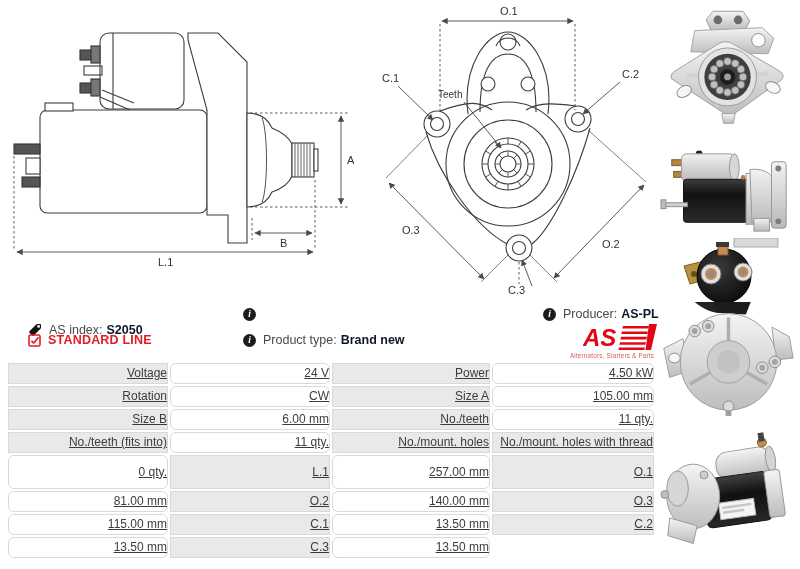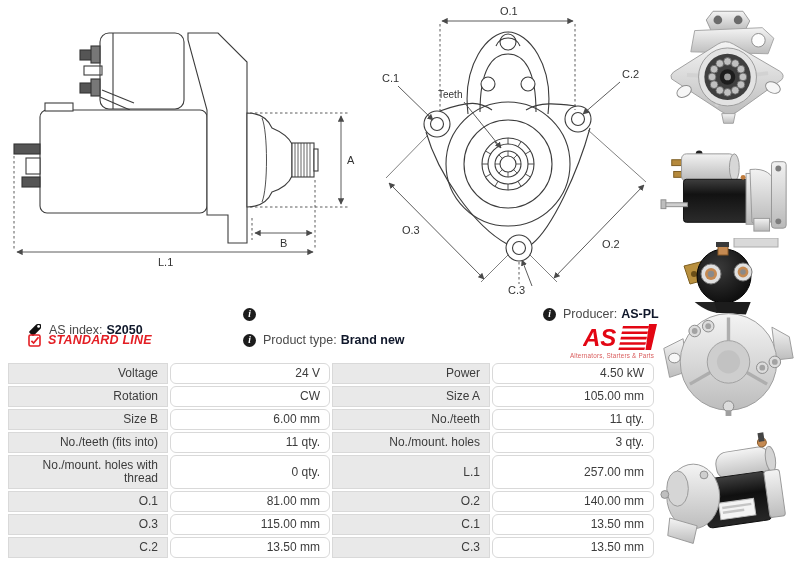--- a/index.html
+++ b/index.html
@@ -4,34 +4,34 @@
 <style>
   html,body{margin:0;padding:0;background:#fff;}
   .page{position:relative;width:800px;height:569px;background:#fff;overflow:hidden;
         font-family:"Liberation Sans",sans-serif;color:#3f3f3f;}
   .abs{position:absolute;}
   svg text{font-family:"Liberation Sans",sans-serif;}
   
   .info-row{position:absolute;height:16px;display:flex;align-items:center;gap:7px;
             font-size:12.5px;color:#4a4a4a;white-space:nowrap;}
   .b{font-weight:bold;color:#0f172a;}
-  .red{color:#e31e24;font-weight:bold;letter-spacing:.2px;font-style:italic;}
+  .red{color:#e31e24;font-weight:bold;letter-spacing:.2px;}
   .info-ico{display:inline-flex;width:13px;height:13px;border-radius:50%;background:#1c1c1c;
             color:#fff;font-size:9.5px;line-height:13px;font-weight:bold;
             font-family:"Liberation Serif",serif;font-style:italic;
             align-items:center;justify-content:center;flex:0 0 13px;}
   .logo-tag{position:absolute;left:560px;top:352px;width:104px;text-align:center;
             font-size:6.3px;color:#d95b5b;letter-spacing:.2px;}
   
   .spec{position:absolute;left:8px;top:363px;display:grid;
         grid-template-columns:160px 160px 158px 162px;
         grid-template-rows:21px 21px 21px 21px 34px 21px 21px 21px;
         column-gap:2px;row-gap:2px;font-size:12px;}
   .cell{box-sizing:border-box;border:1px solid #d9d9d9;display:flex;align-items:center;
-        justify-content:flex-end;padding-right:9px;text-align:right;line-height:13px;color:#3c3c3c;}
+        justify-content:flex-end;text-align:right;line-height:13px;color:#3c3c3c;text-decoration:underline;}
   .cell.lab{background:#e9e9e9;}
   .cell.val{background:#ffffff;border-radius:6px;}
 </style>
 </head>
 <body>
 
 <div class="page">
 
   <svg class="abs" style="left:0;top:0" width="358" height="296" viewBox="0 0 358 296">
     <defs>
@@ -353,21 +353,20 @@
     <div class="cell val">105.00 mm</div>
 
     <div class="cell lab">Size B</div>
     <div class="cell val">6.00 mm</div>
     <div class="cell lab">No./teeth</div>
     <div class="cell val">11 qty.</div>
 
     <div class="cell lab">No./teeth (fits into)</div>
     <div class="cell val">11 qty.</div>
     <div class="cell lab">No./mount. holes</div>
-    <div class="cell val">3 qty.</div>
 
     <div class="cell lab">No./mount. holes with thread</div>
     <div class="cell val">0 qty.</div>
     <div class="cell lab">L.1</div>
     <div class="cell val">257.00 mm</div>
 
     <div class="cell lab">O.1</div>
     <div class="cell val">81.00 mm</div>
     <div class="cell lab">O.2</div>
     <div class="cell val">140.00 mm</div>

